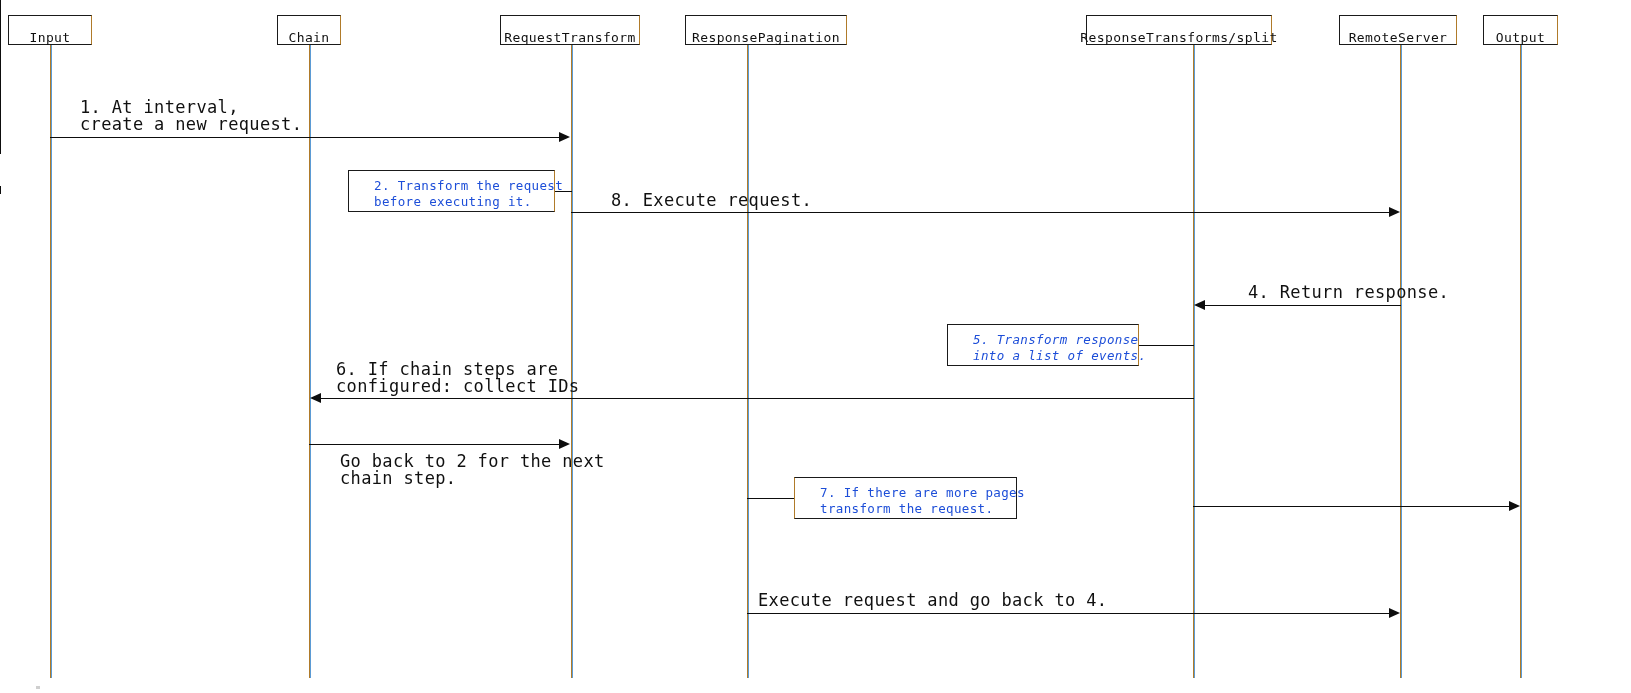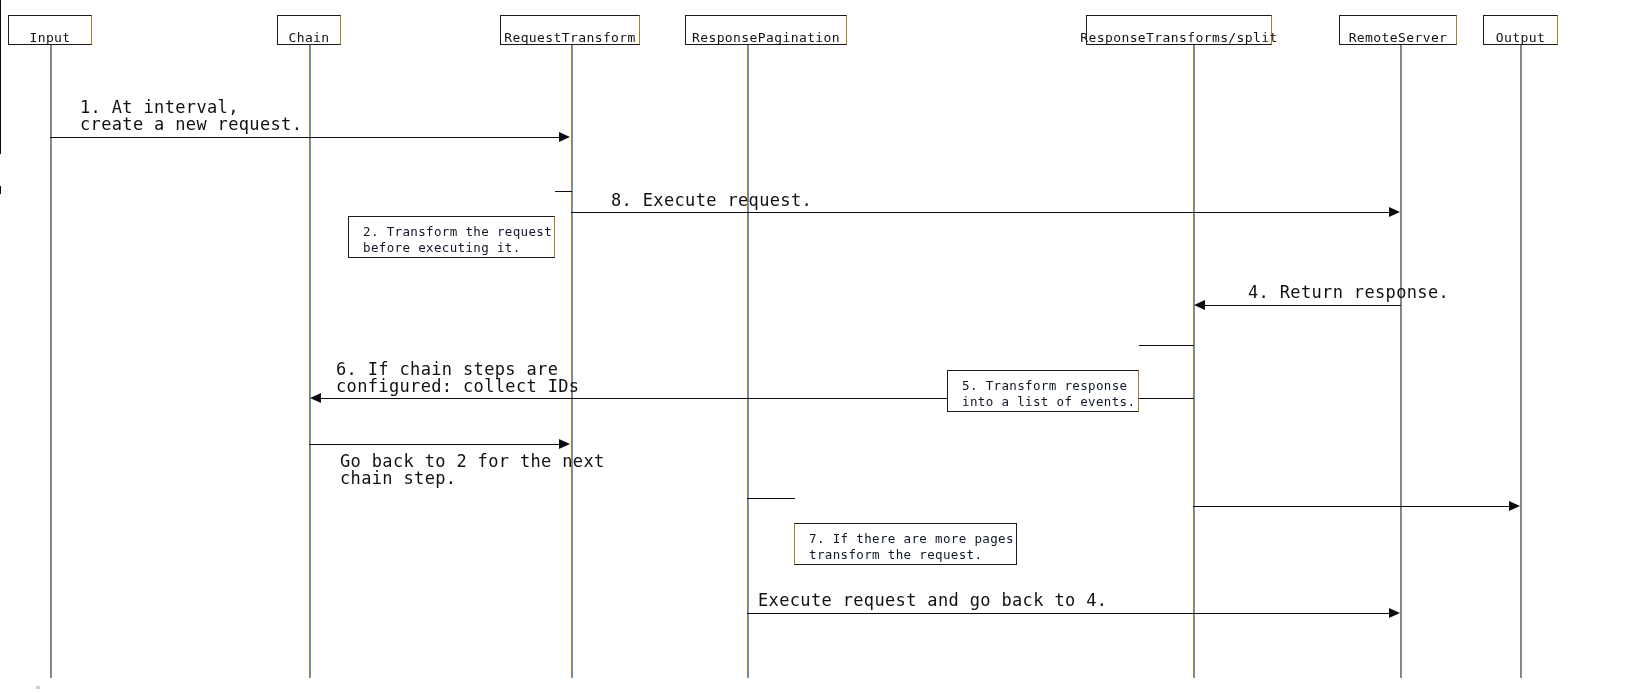--- a/index.html
+++ b/index.html
@@ -73,28 +73,27 @@
     letter-spacing: 0.35px;
     z-index: 5;
     margin-left: 20px;
   }
   
   .note {
     position: absolute;
     box-sizing: border-box;
     border: 1px solid #1a1a1a;
     background: #ffffff;
-    color: #0f172a;
+    color: #1d4ed8;
     font-size: 12.5px;
     line-height: 15.5px;
     letter-spacing: 0.35px;
     white-space: pre;
-    padding: 7px 14px;
+    padding: 7px 25px;
     z-index: 6;
-    margin-top: 46px;
   }
   .note.edge-right  { border-right-color: #b07b2a; }
   .note.edge-left   { border-left-color: #b07b2a; }
   .note-connector {
     position: absolute;
     height: 1px;
     background: #0d0d0d;
     z-index: 2;
   }
   
@@ -159,21 +158,21 @@
 
   <div class="msg-label" style="left:591px; top:192px;">8. Execute request.</div>
   <div class="msg-line" style="left:571px; top:212px; width:818px;"></div>
   <div class="arrowhead right" style="left:1389px; top:207px;"></div>
 
   <div class="msg-label" style="left:1228px; top:284px;">4. Return response.</div>
   <div class="msg-line" style="left:1205px; top:305px; width:196px;"></div>
   <div class="arrowhead left" style="left:1194px; top:300px;"></div>
 
   <div class="note-connector" style="left:1139px; top:345px; width:55px;"></div>
-  <div class="note edge-right" style="left:947px; top:324px; width:192px; height:42px;">5. Transform response
+  <div class="note edge-right" style="left:947px; top:324px; width:192px; height:42px;font-style:italic;">5. Transform response
 into a list of events.</div>
 
   <div class="msg-label" style="left:316px; top:361px;">6. If chain steps are
 configured: collect IDs</div>
   <div class="msg-line" style="left:321px; top:398px; width:873px;"></div>
   <div class="arrowhead left" style="left:310px; top:393px;"></div>
 
   <div class="msg-line" style="left:309px; top:444px; width:250px;"></div>
   <div class="arrowhead right" style="left:559px; top:439px;"></div>
   <div class="msg-label" style="left:320px; top:453px;">Go back to 2 for the next

